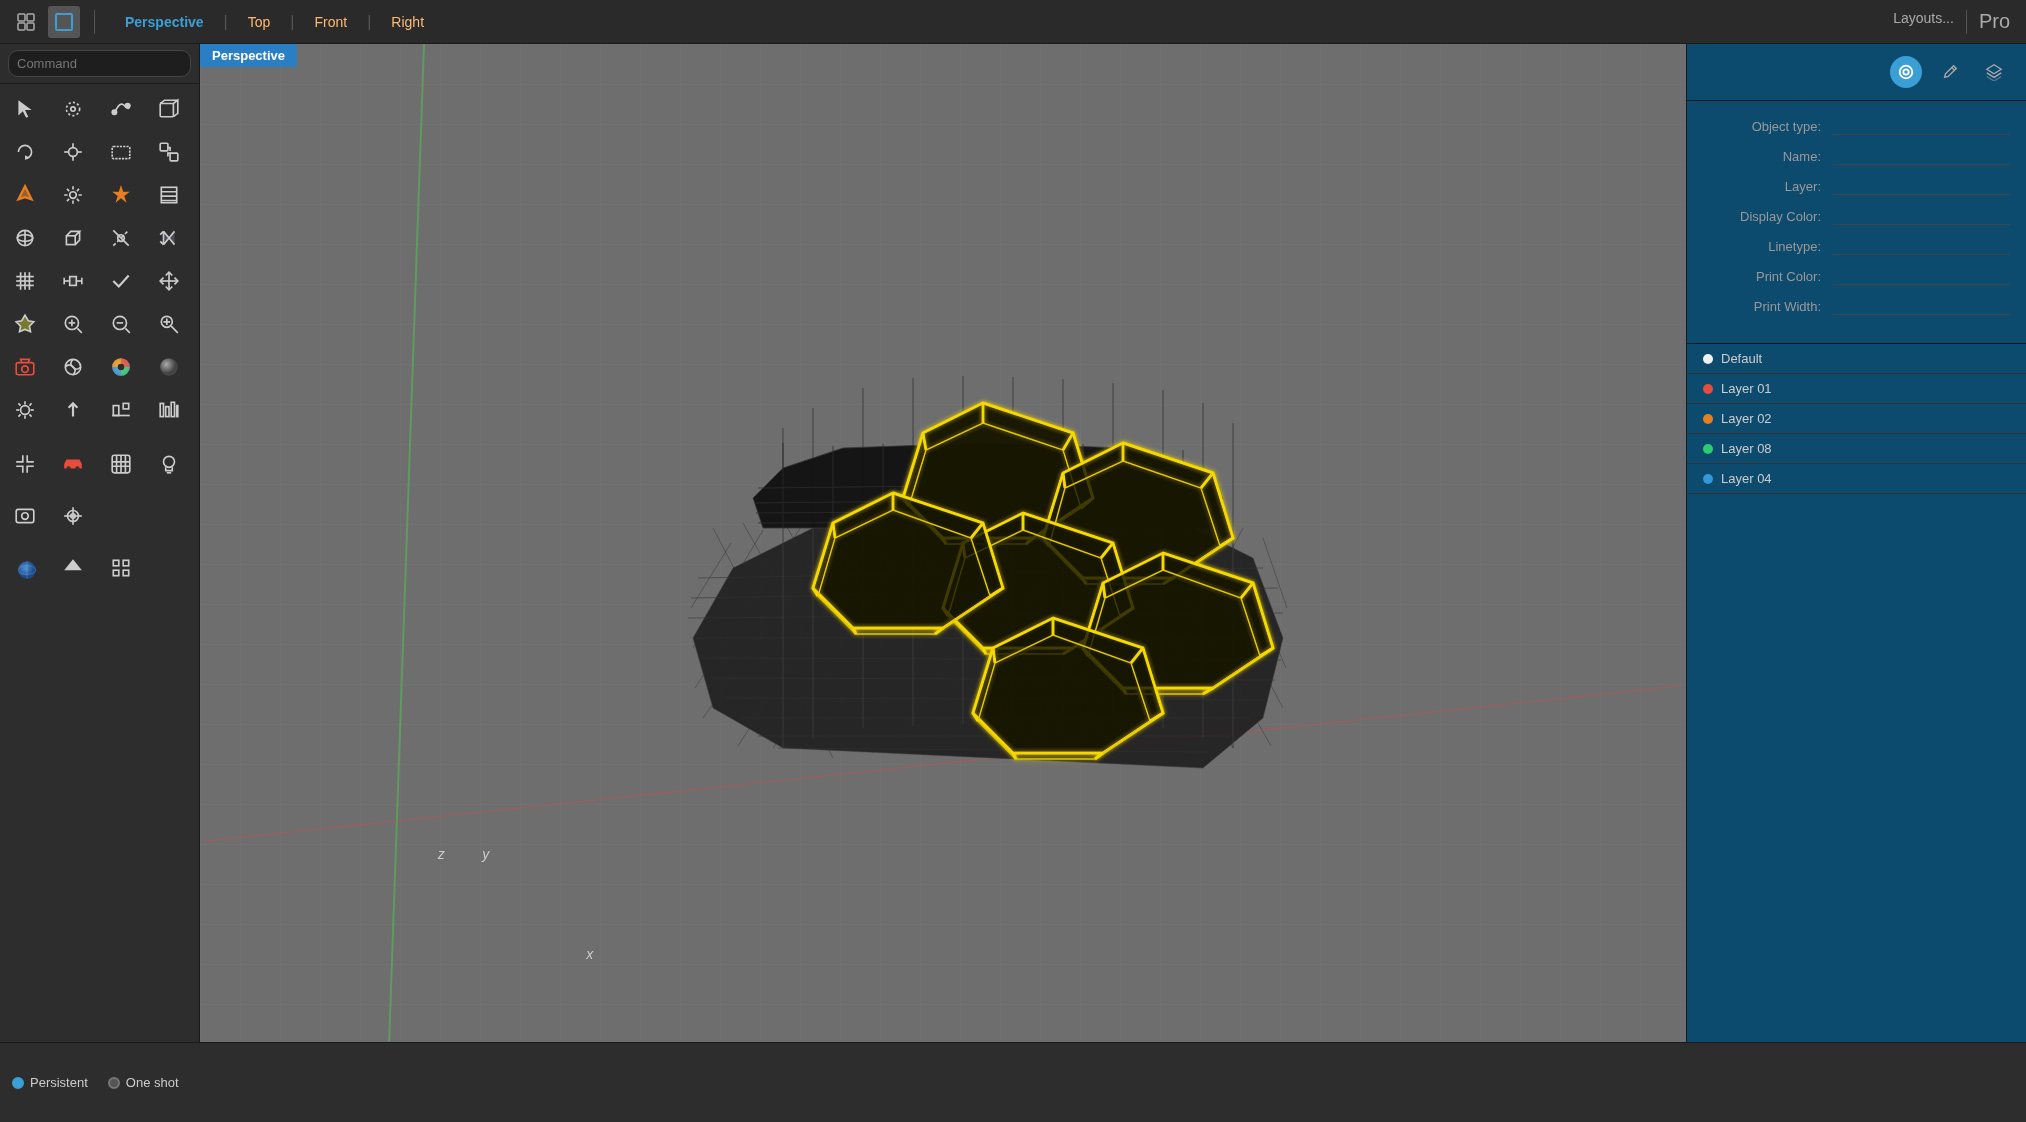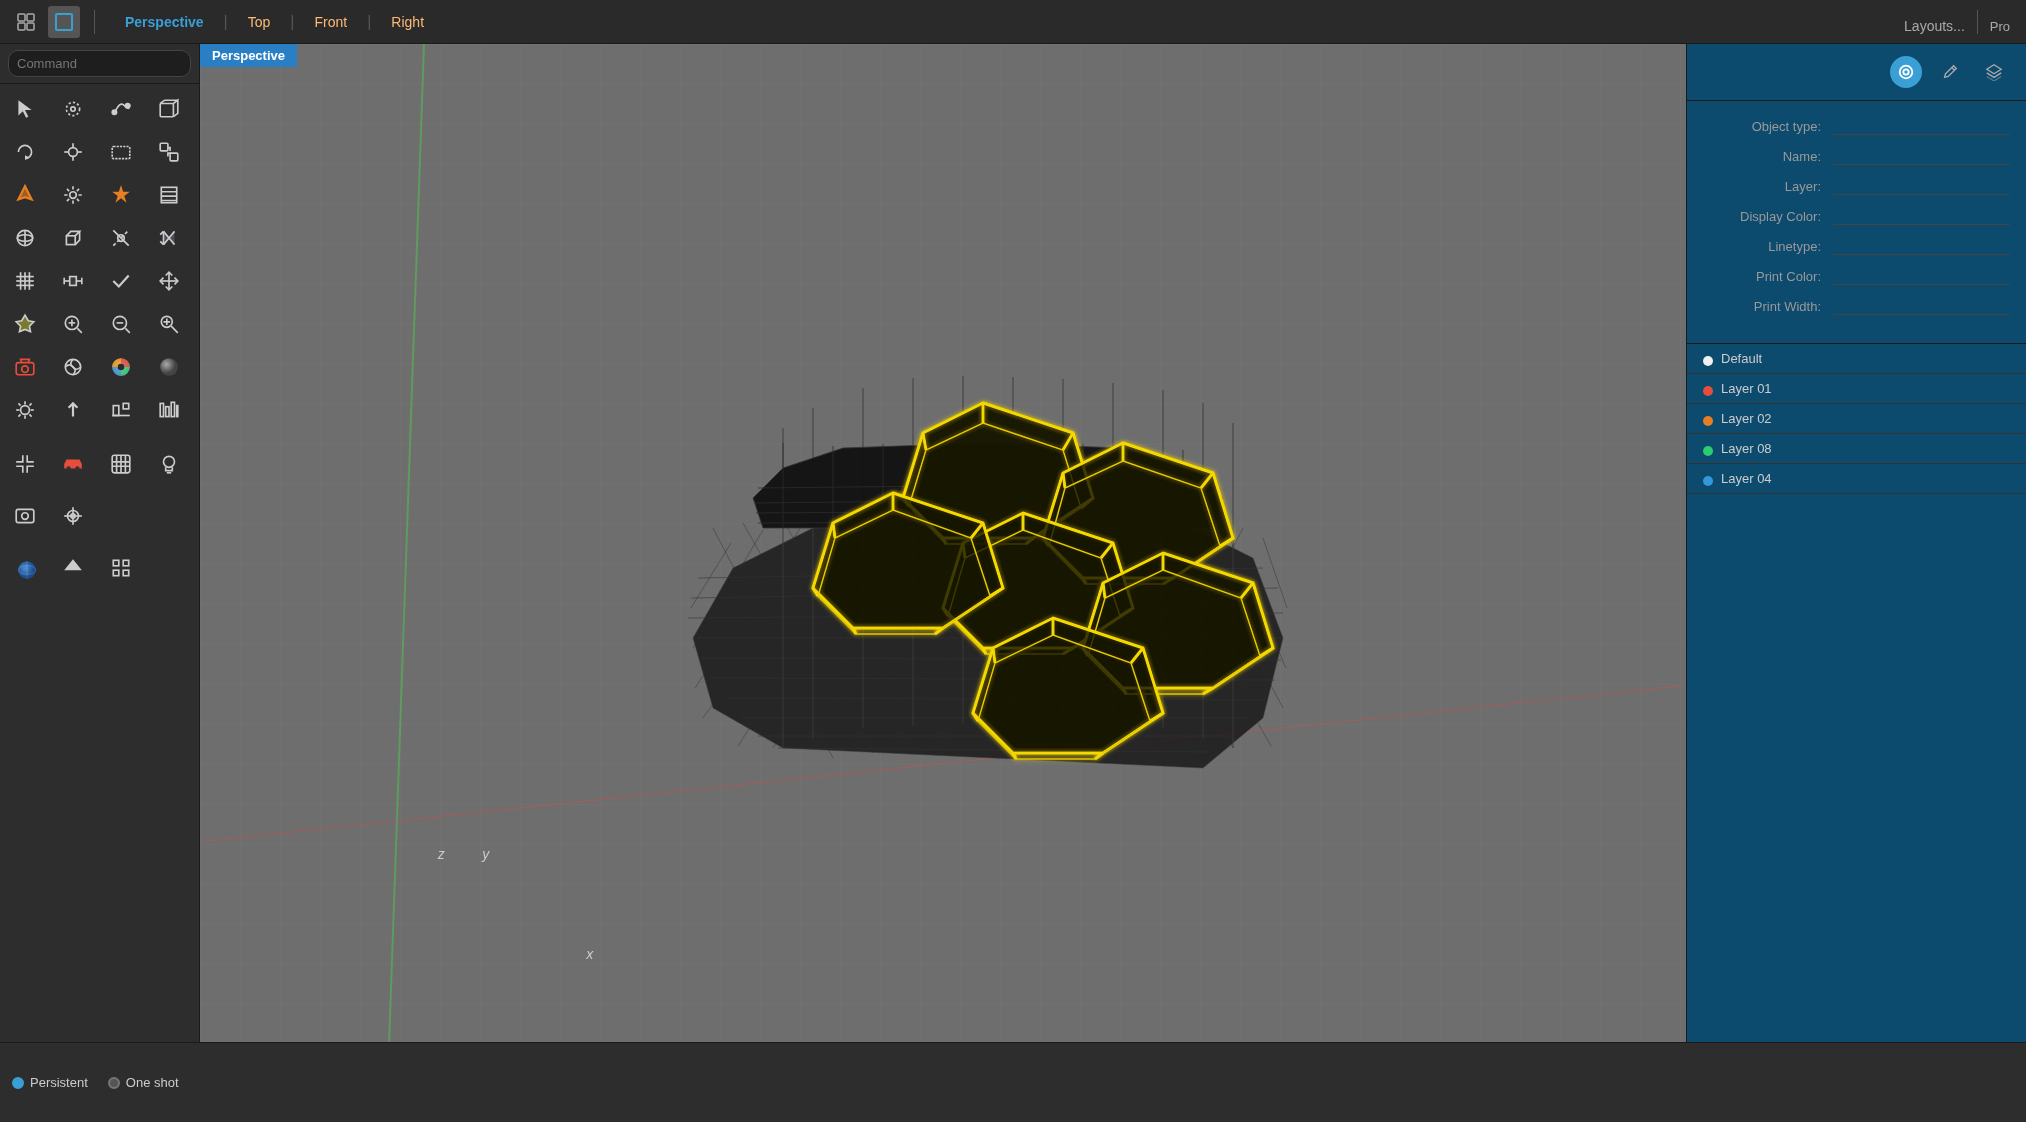--- a/index.html
+++ b/index.html
@@ -66,21 +66,21 @@
     }
     .nav-tab.active { color: #3a9fd5; font-weight: 600; }
     .nav-tab-separator {
       color: #555;
       font-size: 16px;
       padding: 0 2px;
     }
 
     .nav-right {
       display: flex;
-      align-items: flex-end;
+      align-items: flex-start;
       padding: 0 16px;
       gap: 8px;
     }
 
     .nav-layouts-btn {
       color: #aaa;
       font-size: 14px;
       cursor: pointer;
     }
 
@@ -296,21 +296,21 @@
     }
 
     .layers-col-header {
       color: #999;
       font-size: 12px;
       font-weight: 600;
     }
 
     .layer-row {
       display: flex;
-      align-items: flex-end;
+      align-items: center;
       padding: 7px 16px;
       cursor: pointer;
       border-bottom: 1px solid #333;
     }
 
     .layer-name {
       color: #ccc;
       font-size: 13px;
       flex: 1;
     }
@@ -354,21 +354,21 @@
     <span class="nav-tab-separator">|</span>
     <div class="nav-tab">Top</div>
     <span class="nav-tab-separator">|</span>
     <div class="nav-tab">Front</div>
     <span class="nav-tab-separator">|</span>
     <div class="nav-tab">Right</div>
   </div>
   <div class="nav-right">
     <span class="nav-layouts-btn">Layouts...</span>
     <div class="nav-separator"></div>
-    <span style="color:#aaa;font-size:13px;">Pro</span>
+    <span style="color:#aaa;font-size:20px;">Pro</span>
   </div>
 </div>
 
 <div id="main-area">
 
   <div id="left-toolbar">
     <div id="command-input-area">
       <input id="command-input" type="text" placeholder="Command" style="">
     </div>
     <div class="toolbar-grid">

